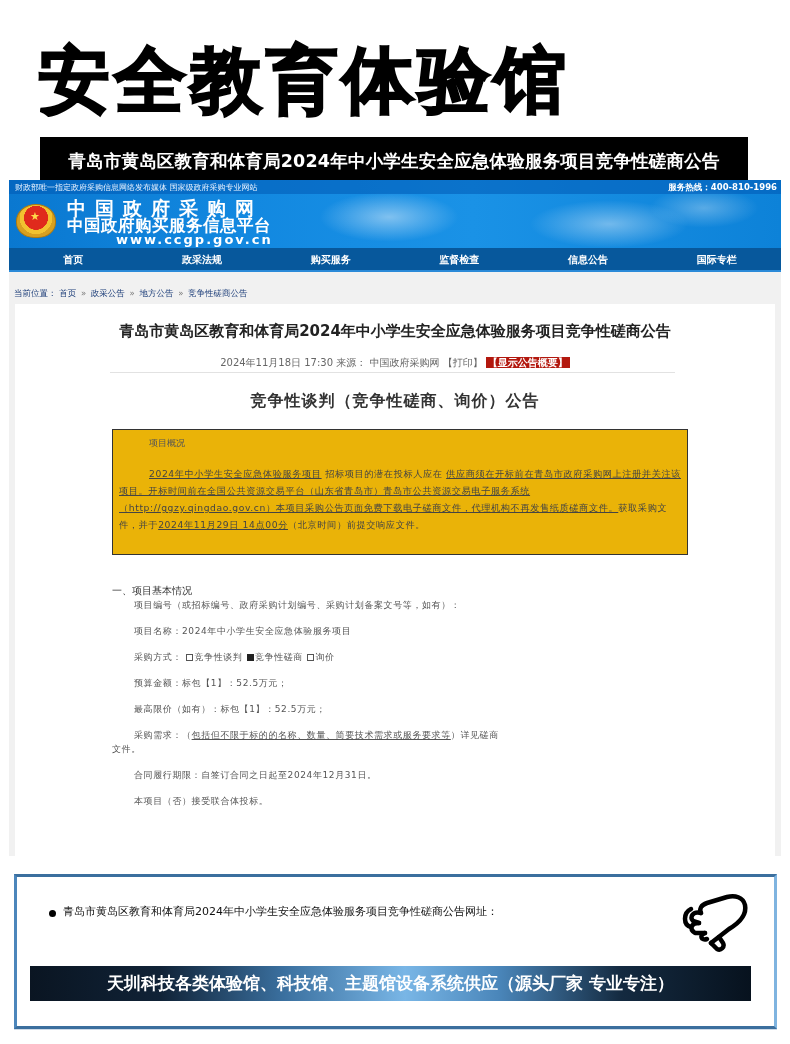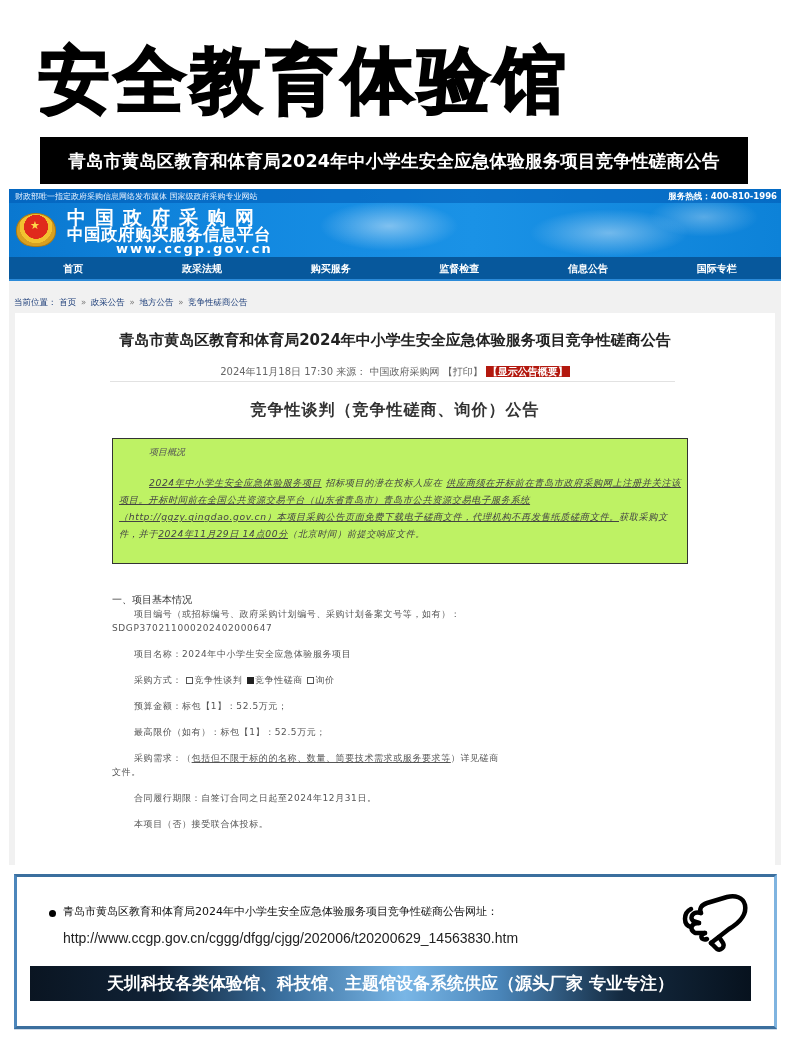--- a/index.html
+++ b/index.html
@@ -13,21 +13,21 @@
       -webkit-text-stroke: 2px #000;
     }
     .headline-bar {
       position: absolute; left: 40px; top: 137px; width: 708px; height: 47px;
       background: #000; color: #fff; display: flex; align-items: center; justify-content: center;
       font-size: 17.5px; font-weight: bold; letter-spacing: 0.2px; white-space: nowrap;
       font-family: "DejaVu Sans", sans-serif;
     }
 
     
-    .site { position: absolute; left: 9px; top: 189px; width: 772px; height: 676px; background: #f1f1f1; overflow: hidden; }
+    .site { position: absolute; left: 9px; top: 180px; width: 772px; height: 676px; background: #f1f1f1; overflow: hidden; }
     .site-header {
       position: absolute; left: 0; top: 0; width: 772px; height: 68px;
       background: linear-gradient(90deg, #0a78d0 0%, #1288e0 30%, #1a92e6 60%, #0d82d8 100%);
     }
     .site-header .cloud1 { position: absolute; left: 310px; top: 12px; width: 140px; height: 50px; border-radius: 50%;
       background: radial-gradient(ellipse at center, rgba(255,255,255,0.45), rgba(255,255,255,0) 70%); }
     .site-header .cloud2 { position: absolute; left: 520px; top: 20px; width: 160px; height: 48px; border-radius: 50%;
       background: radial-gradient(ellipse at center, rgba(255,255,255,0.4), rgba(255,255,255,0) 70%); }
     .site-header .cloud3 { position: absolute; left: 640px; top: 8px; width: 110px; height: 40px; border-radius: 50%;
       background: radial-gradient(ellipse at center, rgba(255,255,255,0.3), rgba(255,255,255,0) 70%); }
@@ -50,21 +50,21 @@
     .site-breadcrumb { position: absolute; left: 5px; top: 108px; font-size: 8.5px; color: #1e3f7a; white-space: nowrap; }
     .site-breadcrumb .sep { color: #777; margin: 0 2px; }
 
     .site-article { position: absolute; left: 6px; top: 124px; width: 760px; height: 560px; background: #ffffff; }
     .art-title { position: absolute; left: 0; top: 18px; width: 760px; text-align: center; font-size: 15px; font-weight: bold; color: #222; white-space: nowrap; }
     .art-meta { position: absolute; left: 0; top: 52px; width: 760px; text-align: center; font-size: 10px; color: #666; white-space: nowrap; }
     .art-meta .badge { background: #b3180e; color: #fff; padding: 0 2px; font-weight: bold; }
     .art-divider { position: absolute; left: 95px; top: 68px; width: 565px; height: 1px; background: #e2e2e2; }
     .art-subtitle { position: absolute; left: 0; top: 87px; width: 760px; text-align: center; font-size: 16px; color: #333; font-weight: bold; white-space: nowrap; letter-spacing: 1px; }
 
-    .overview-box { position: absolute; left: 97px; top: 125px; width: 576px; height: 126px; border: 1.5px solid #333; background: #bef264; padding: 6px 6px 0 6px; font-style: italic; }
+    .overview-box { position: absolute; left: 97px; top: 125px; width: 576px; height: 126px; border: 1.5px solid #333; background: #eab308; padding: 6px 6px 0 6px; }
     .overview-box .ov-head { font-size: 9px; color: #555; padding-left: 30px; line-height: 14px; }
     .overview-box .ov-body { margin-top: 15px; font-size: 9.2px; color: #444; line-height: 17px; text-indent: 30px; letter-spacing: 0.6px; }
     .overview-box .u { text-decoration: underline; text-decoration-color: #444; }
 
     .details { position: absolute; left: 97px; top: 280px; width: 590px; font-size: 9px; color: #555; }
     .details .sec-head { font-size: 10px; color: #333; line-height: 14px; }
     .details .line { line-height: 14px; white-space: nowrap; letter-spacing: 0.6px; }
     .details .ind { padding-left: 22px; }
     .details .mt { margin-top: 12px; }
     .details .u { text-decoration: underline; }
@@ -144,21 +144,20 @@
     <div class="art-subtitle">竞争性谈判（竞争性磋商、询价）公告</div>
 
     <div class="overview-box">
       <div class="ov-head">项目概况</div>
       <div class="ov-body"><span class="u">2024年中小学生安全应急体验服务项目</span><span> 招标项目的潜在投标人应在 </span><span class="u">供应商须在开标前在青岛市政府采购网上注册并关注该项目。开标时间前在全国公共资源交易平台（山东省青岛市）青岛市公共资源交易电子服务系统（http://ggzy.qingdao.gov.cn）本项目采购公告页面免费下载电子磋商文件，代理机构不再发售纸质磋商文件。</span><span>获取采购文件，并于</span><span class="u">2024年11月29日 14点00分</span><span>（北京时间）前提交响应文件。</span></div>
     </div>
 
     <div class="details">
       <div class="sec-head">一、项目基本情况</div>
       <div class="line ind">项目编号（或招标编号、政府采购计划编号、采购计划备案文号等，如有）：</div>
-      <div class="line">SDGP370211000202402000647</div>
       <div class="line ind mt">项目名称：2024年中小学生安全应急体验服务项目</div>
       <div class="line ind mt">
         <span>采购方式：</span>
         <span class="chk"></span><span>竞争性谈判</span>
         <span class="chk on"></span><span>竞争性磋商</span>
         <span class="chk"></span><span>询价</span>
       </div>
       <div class="line ind mt">预算金额：标包【1】：52.5万元；</div>
       <div class="line ind mt">最高限价（如有）：标包【1】：52.5万元；</div>
       <div class="line ind mt"><span>采购需求：（</span><span class="u">包括但不限于标的的名称、数量、简要技术需求或服务要求等</span><span>）详见磋商</span></div>
@@ -166,21 +165,20 @@
       <div class="line ind mt">合同履行期限：自签订合同之日起至2024年12月31日。</div>
       <div class="line ind mt">本项目（否）接受联合体投标。</div>
     </div>
   </div>
   <div class="site-rightbar"></div>
 </div>
 
 <div class="info-panel">
   <div class="info-bullet"></div>
   <div class="info-label">青岛市黄岛区教育和体育局2024年中小学生安全应急体验服务项目竞争性磋商公告网址：</div>
-  <div class="info-url">http://www.ccgp.gov.cn/cggg/dfgg/cjgg/202006/t20200629_14563830.htm</div>
   <svg class="hand-icon" viewBox="0 0 80 64">
     <g fill="none" stroke="#000" stroke-width="4.5" stroke-linecap="round" stroke-linejoin="round">
       <path d="M34 54 L52 40 C62 34 70 26 68 16 C66 8 58 6 50 8 L30 14 C24 16 22 20 24 24"></path>
       <path d="M24 24 C16 22 12 28 16 32 L22 34"></path>
       <path d="M22 34 C14 34 12 40 18 44 L28 44"></path>
       <path d="M28 44 C22 46 24 52 30 50"></path>
       <path d="M34 54 L40 60 C44 62 48 58 46 54 L42 48"></path>
       <path d="M14 20 C6 24 6 36 14 38"></path>
     </g>
   </svg>

